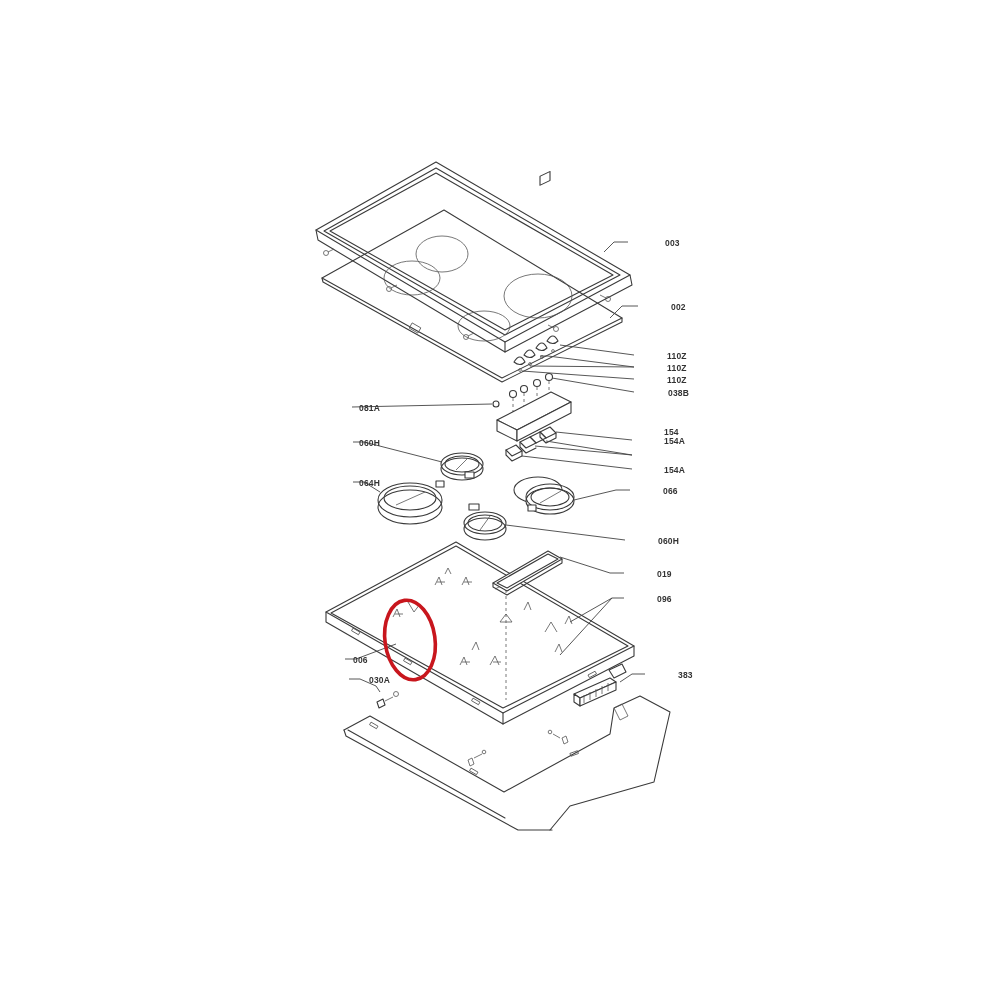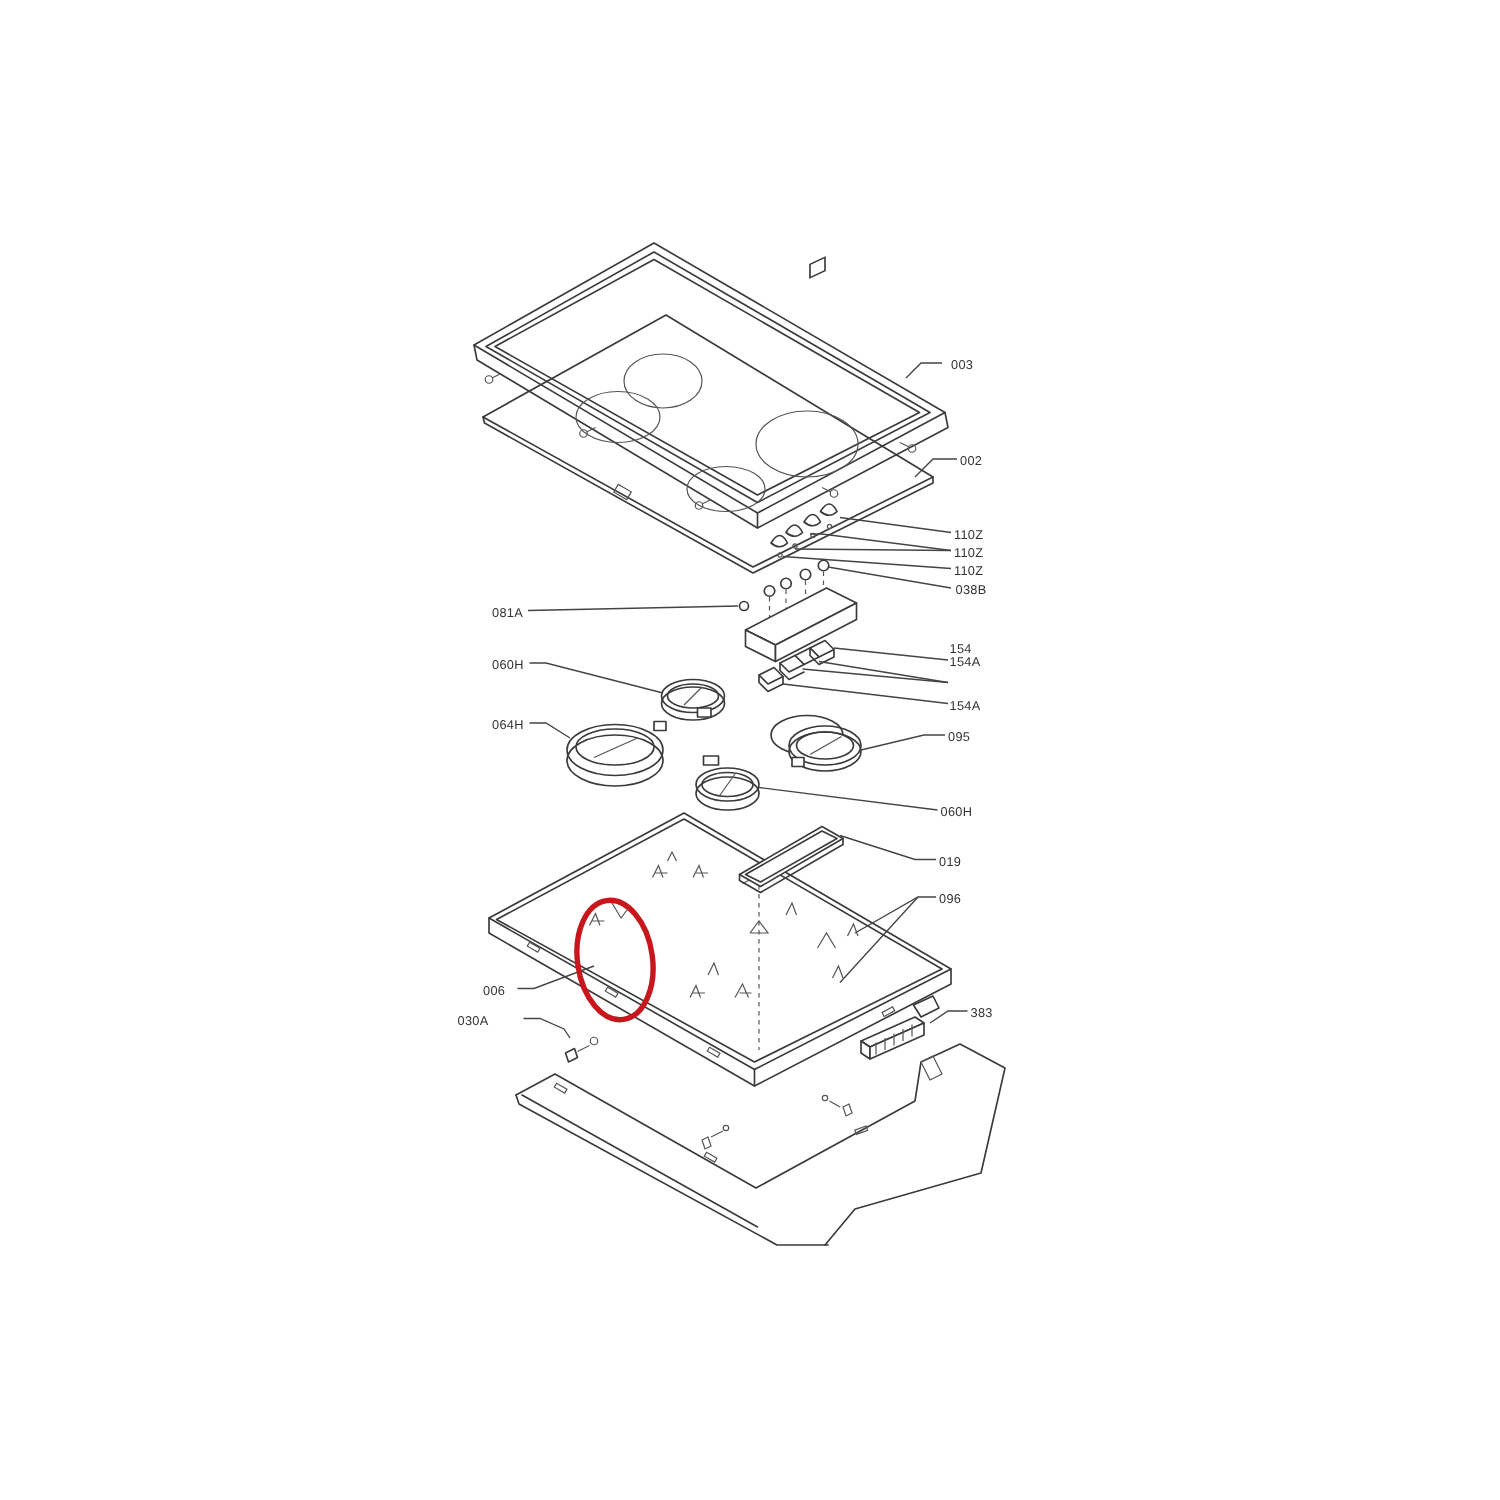--- a/index.html
+++ b/index.html
@@ -3,21 +3,21 @@
 <meta charset="utf-8">
 <style>
   html, body { margin: 0; padding: 0; background: #ffffff; }
   body { width: 1000px; height: 1000px; position: relative; overflow: hidden; font-family: "Liberation Sans", sans-serif; }
   #diagram { position: absolute; left: 0; top: 0; width: 1000px; height: 1000px; }
   .ln { stroke: #3a3a3a; stroke-width: 1.1; fill: none; stroke-linejoin: round; stroke-linecap: round; }
   .ln-thin { stroke: #555; stroke-width: 0.8; fill: none; }
   .fill-w { fill: #ffffff; }
   .leader { stroke: #444; stroke-width: 0.9; fill: none; }
   .dash { stroke: #555; stroke-width: 0.8; fill: none; stroke-dasharray: 3 3; }
-  .lbl { position: absolute; font-size: 8.5px; font-weight: normal; color: #333; letter-spacing: 0.2px; white-space: nowrap; }
+  .lbl { position: absolute; font-size: 8.5px; font-weight: bold; color: #333; letter-spacing: 0.2px; white-space: nowrap; margin-left: 31px; }
   .hl { stroke: #c8161d; stroke-width: 3.6; fill: none; }
 </style>
 </head>
 <body>
 
 <svg id="diagram" viewBox="0 0 1000 1000" xmlns="http://www.w3.org/2000/svg">
 
   <g>
     <polygon class="ln fill-w" points="316,230 436,162 630,275 505,342"></polygon>
     <polygon class="ln" points="324,231 436,168 620,275 505,335"></polygon>
@@ -231,20 +231,20 @@
   <span class="lbl" style="left:636px;top:351px">110Z</span>
   <span class="lbl" style="left:636px;top:363px">110Z</span>
   <span class="lbl" style="left:636px;top:375px">110Z</span>
   <span class="lbl" style="left:637px;top:388px">038B</span>
   <span class="lbl" style="left:328px;top:403px">081A</span>
   <span class="lbl" style="left:633px;top:436px">154A</span>
   <span class="lbl" style="left:633px;top:427px">154</span>
   <span class="lbl" style="left:633px;top:465px">154A</span>
   <span class="lbl" style="left:328px;top:438px">060H</span>
   <span class="lbl" style="left:328px;top:478px">064H</span>
-  <span class="lbl" style="left:632px;top:486px">095</span>
+  <span class="lbl" style="left:632px;top:486px">066</span>
   <span class="lbl" style="left:627px;top:536px">060H</span>
   <span class="lbl" style="left:626px;top:569px">019</span>
   <span class="lbl" style="left:626px;top:594px">096</span>
   <span class="lbl" style="left:322px;top:655px">006</span>
-  <span class="lbl" style="left:305px;top:675px">030A</span>
+  <span class="lbl" style="left:338px;top:675px">030A</span>
   <span class="lbl" style="left:647px;top:670px">383</span>
 </div>
 
 </body></html>

